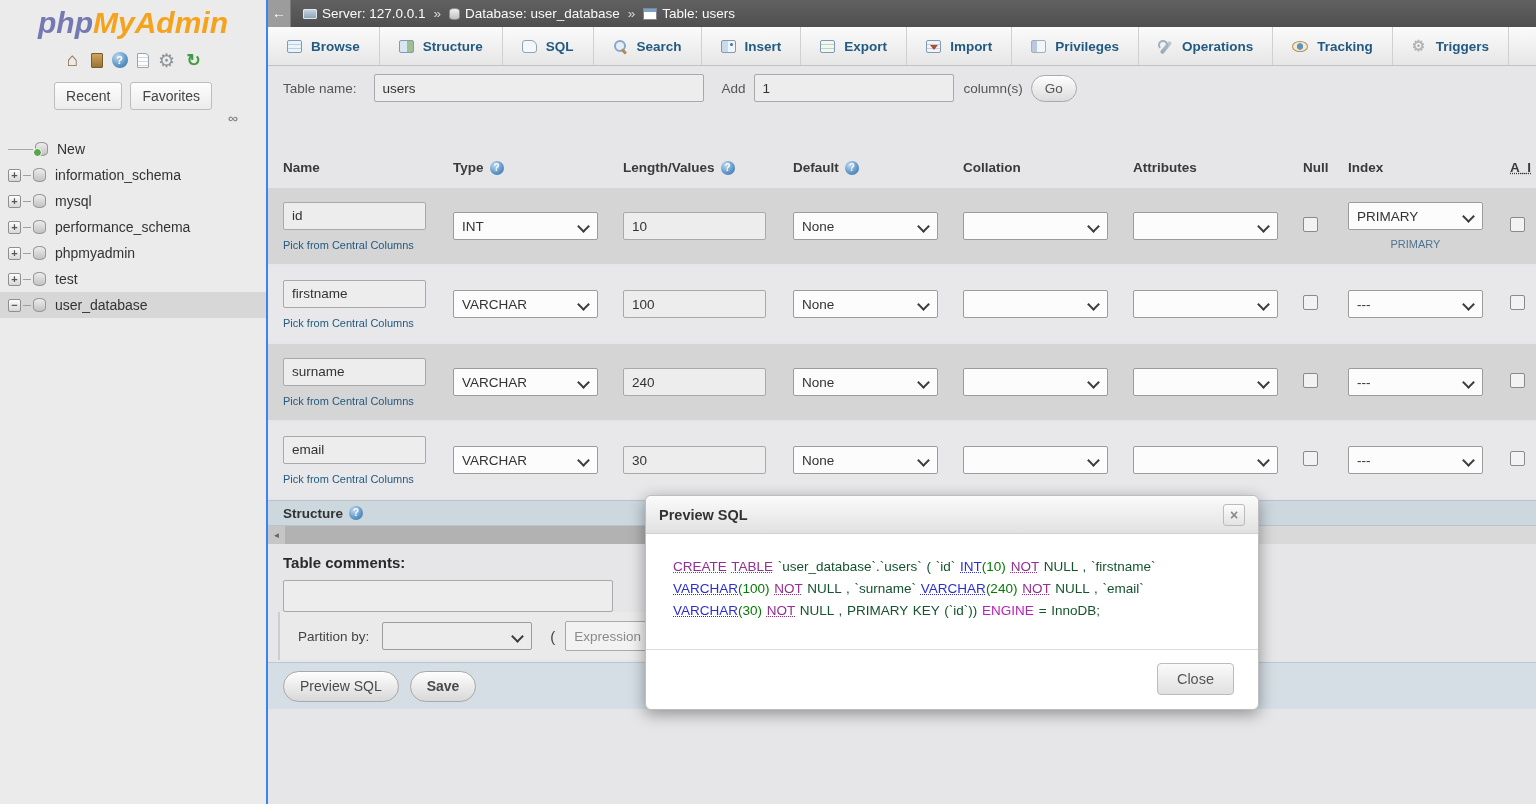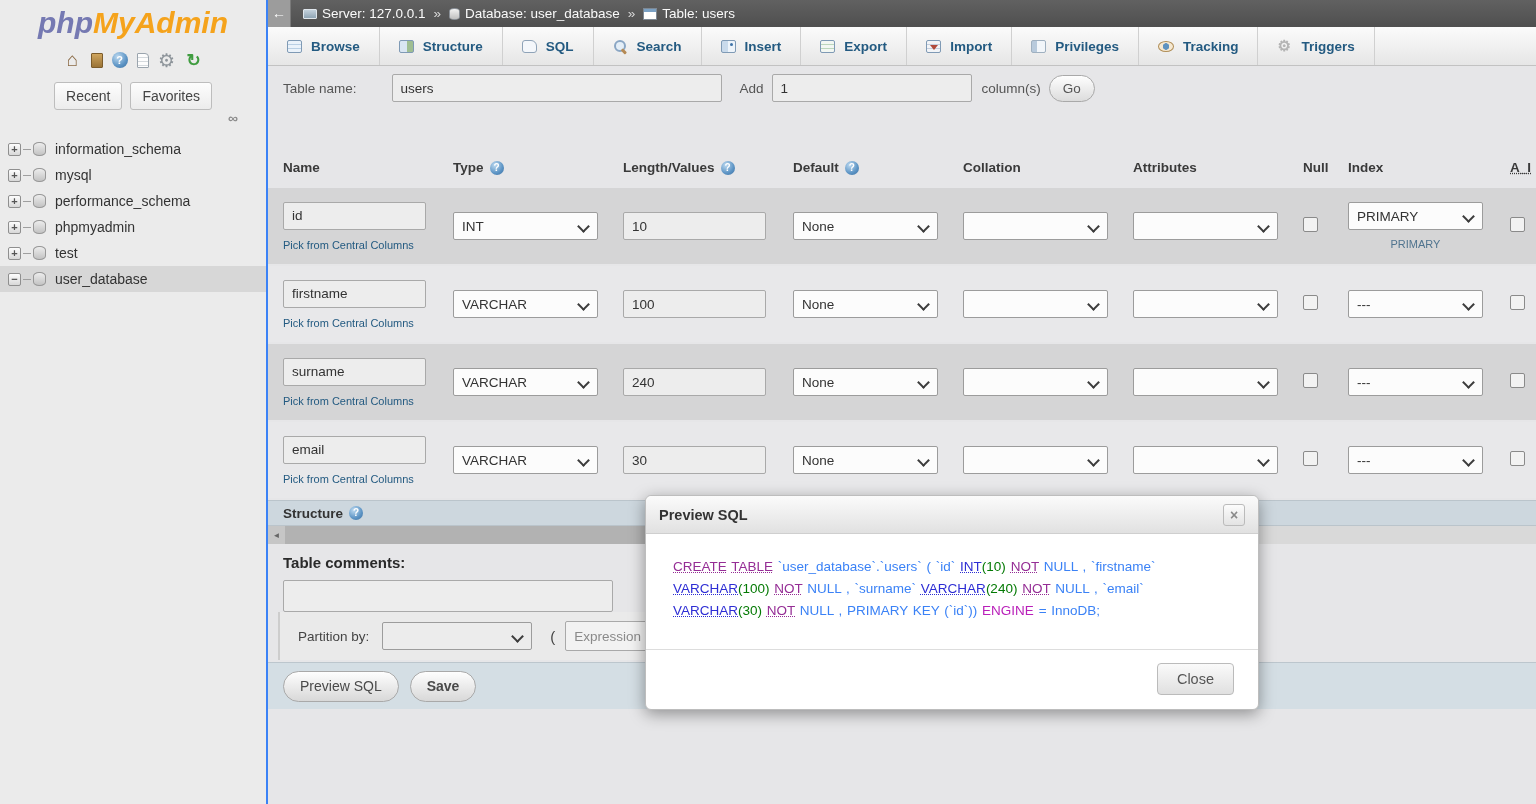--- a/index.html
+++ b/index.html
@@ -82,21 +82,21 @@
   .ti-tracking { width:16px; height:11px; border-radius:50%; border:1px solid #b08d55;
     background:radial-gradient(circle,#5f93c0 0 3px,#f6e9d2 3.5px); margin-top:1px; }
   .ti-triggers { border:none; }
   .ti-triggers::before { content:"⚙"; color:#b4b4b4; font-size:15px; position:absolute; left:0; top:-3px; }
 
   
   .content { position:absolute; left:268px; top:66px; width:1268px; height:738px; }
   .namebar { height:44px; display:flex; align-items:center; padding-left:15px; font-size:13.5px; color:#555; }
   .txt { background:#ededed; border:1px solid #a9a9a9; border-radius:2px; height:28px;
     font-family:"Liberation Sans",sans-serif; font-size:13.5px; color:#333; padding:0 8px; }
-  .name-input { width:330px; margin-left:35px; }
+  .name-input { width:330px; margin-left:17px; }
   .add-label { margin-left:18px; }
   .add-input { width:200px; margin-left:8px; }
   .cols-label { margin-left:10px; }
   .go-btn { margin-left:8px; height:27px; padding:0 13px; border:1px solid #a9a9a9; border-radius:14px;
     background:linear-gradient(#fefefe,#dcdcdc); color:#555; font-size:13.5px;
     font-family:"Liberation Sans",sans-serif; }
 
   .grid { display:grid; grid-template-columns:170px 170px 170px 170px 170px 170px 45px 162px 28px;
     padding-left:15px; }
   .hdr { height:78px; align-items:center; font-weight:bold; font-size:13.5px; color:#3a3a3a; }
@@ -156,21 +156,21 @@
   .modal-hd { height:38px; background:linear-gradient(#fbfbfb,#e1e1e1); border-bottom:1px solid #cfcfcf;
     border-radius:6px 6px 0 0; display:flex; align-items:center; padding:0 13px;
     font-weight:bold; font-size:14.5px; color:#333; }
   .modal-x { margin-left:auto; width:22px; height:22px; border:1px solid #bbb; border-radius:3px;
     background:linear-gradient(#fcfcfc,#e3e3e3); color:#8a8a8a; font-size:14px; font-weight:bold;
     display:flex; align-items:center; justify-content:center; }
   .modal-body { padding:22px 27px 18px; min-height:115px; }
   .sql { font-size:13.5px; line-height:22px; word-spacing:1px; }
   .tok-kw { color:#952d95;margin-top:19px; }
   .tok-ty { color:#2d2dd4; }
-  .tok-id { color:#3b82f6; }
+  .tok-id { color:#14532d; }
   .tok-pl { color:#00008b; }
   .tok-num { color:#047a04; }
   .tok-eng { color:#b91fb9; }
   .tok-u { text-decoration:underline dotted 1px; }
   .modal-ft { border-top:1px solid #ddd; padding:13px 24px 14px; display:flex; justify-content:flex-end; }
   .close-btn { padding:7px 19px; background:linear-gradient(#fafafa,#e0e0e0); border:1px solid #bbb;
     border-radius:4px; color:#555; font-size:14.5px; font-family:"Liberation Sans",sans-serif; }
 </style>
 </head>
 <body>
@@ -184,20 +184,25 @@
     <span class="si si-docs"></span>
     <span class="si si-gear"></span>
     <span class="si si-reload"></span>
   </div>
   <div class="side-btns">
     <button class="side-btn">Recent</button>
     <button class="side-btn">Favorites</button>
   </div>
   <span class="link-ic">∞</span>
   <div class="tree">
+    <div class="tree-item">
+      <span class="t-indent"></span>
+      <span class="t-db newdb"></span>
+      <span>New</span>
+    </div>
     <div class="tree-item">
       <span class="t-exp">+</span>
         <span class="t-dash"></span>
       <span class="t-db"></span>
       <span>information_schema</span>
     </div>
     <div class="tree-item">
       <span class="t-exp">+</span>
         <span class="t-dash"></span>
       <span class="t-db"></span>
@@ -275,20 +280,24 @@
     </div>
   <div class="tab">
       <span class="ti ti-import"></span>
       <span>Import</span>
     </div>
   <div class="tab">
       <span class="ti ti-privileges"></span>
       <span>Privileges</span>
     </div>
   <div class="tab">
+      <span class="ti ti-operations"></span>
+      <span>Operations</span>
+    </div>
+  <div class="tab">
       <span class="ti ti-tracking"></span>
       <span>Tracking</span>
     </div>
   <div class="tab">
       <span class="ti ti-triggers"></span>
       <span>Triggers</span>
     </div>
 </nav>
 
 <div class="content">

